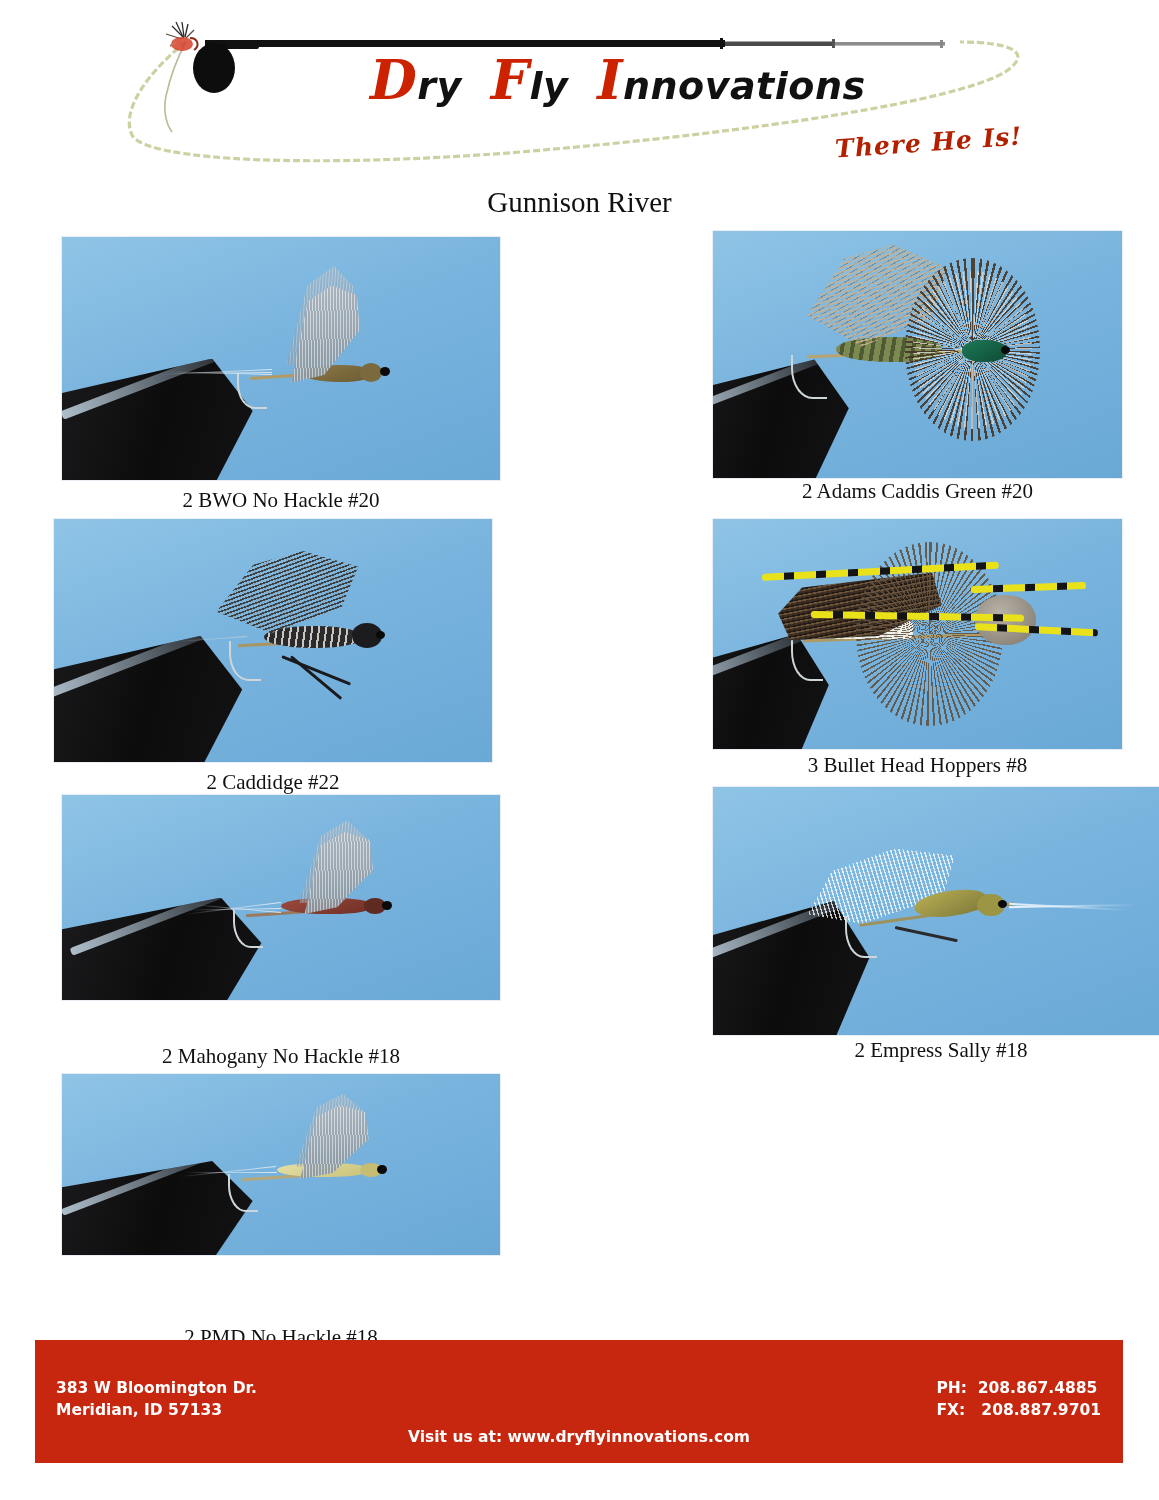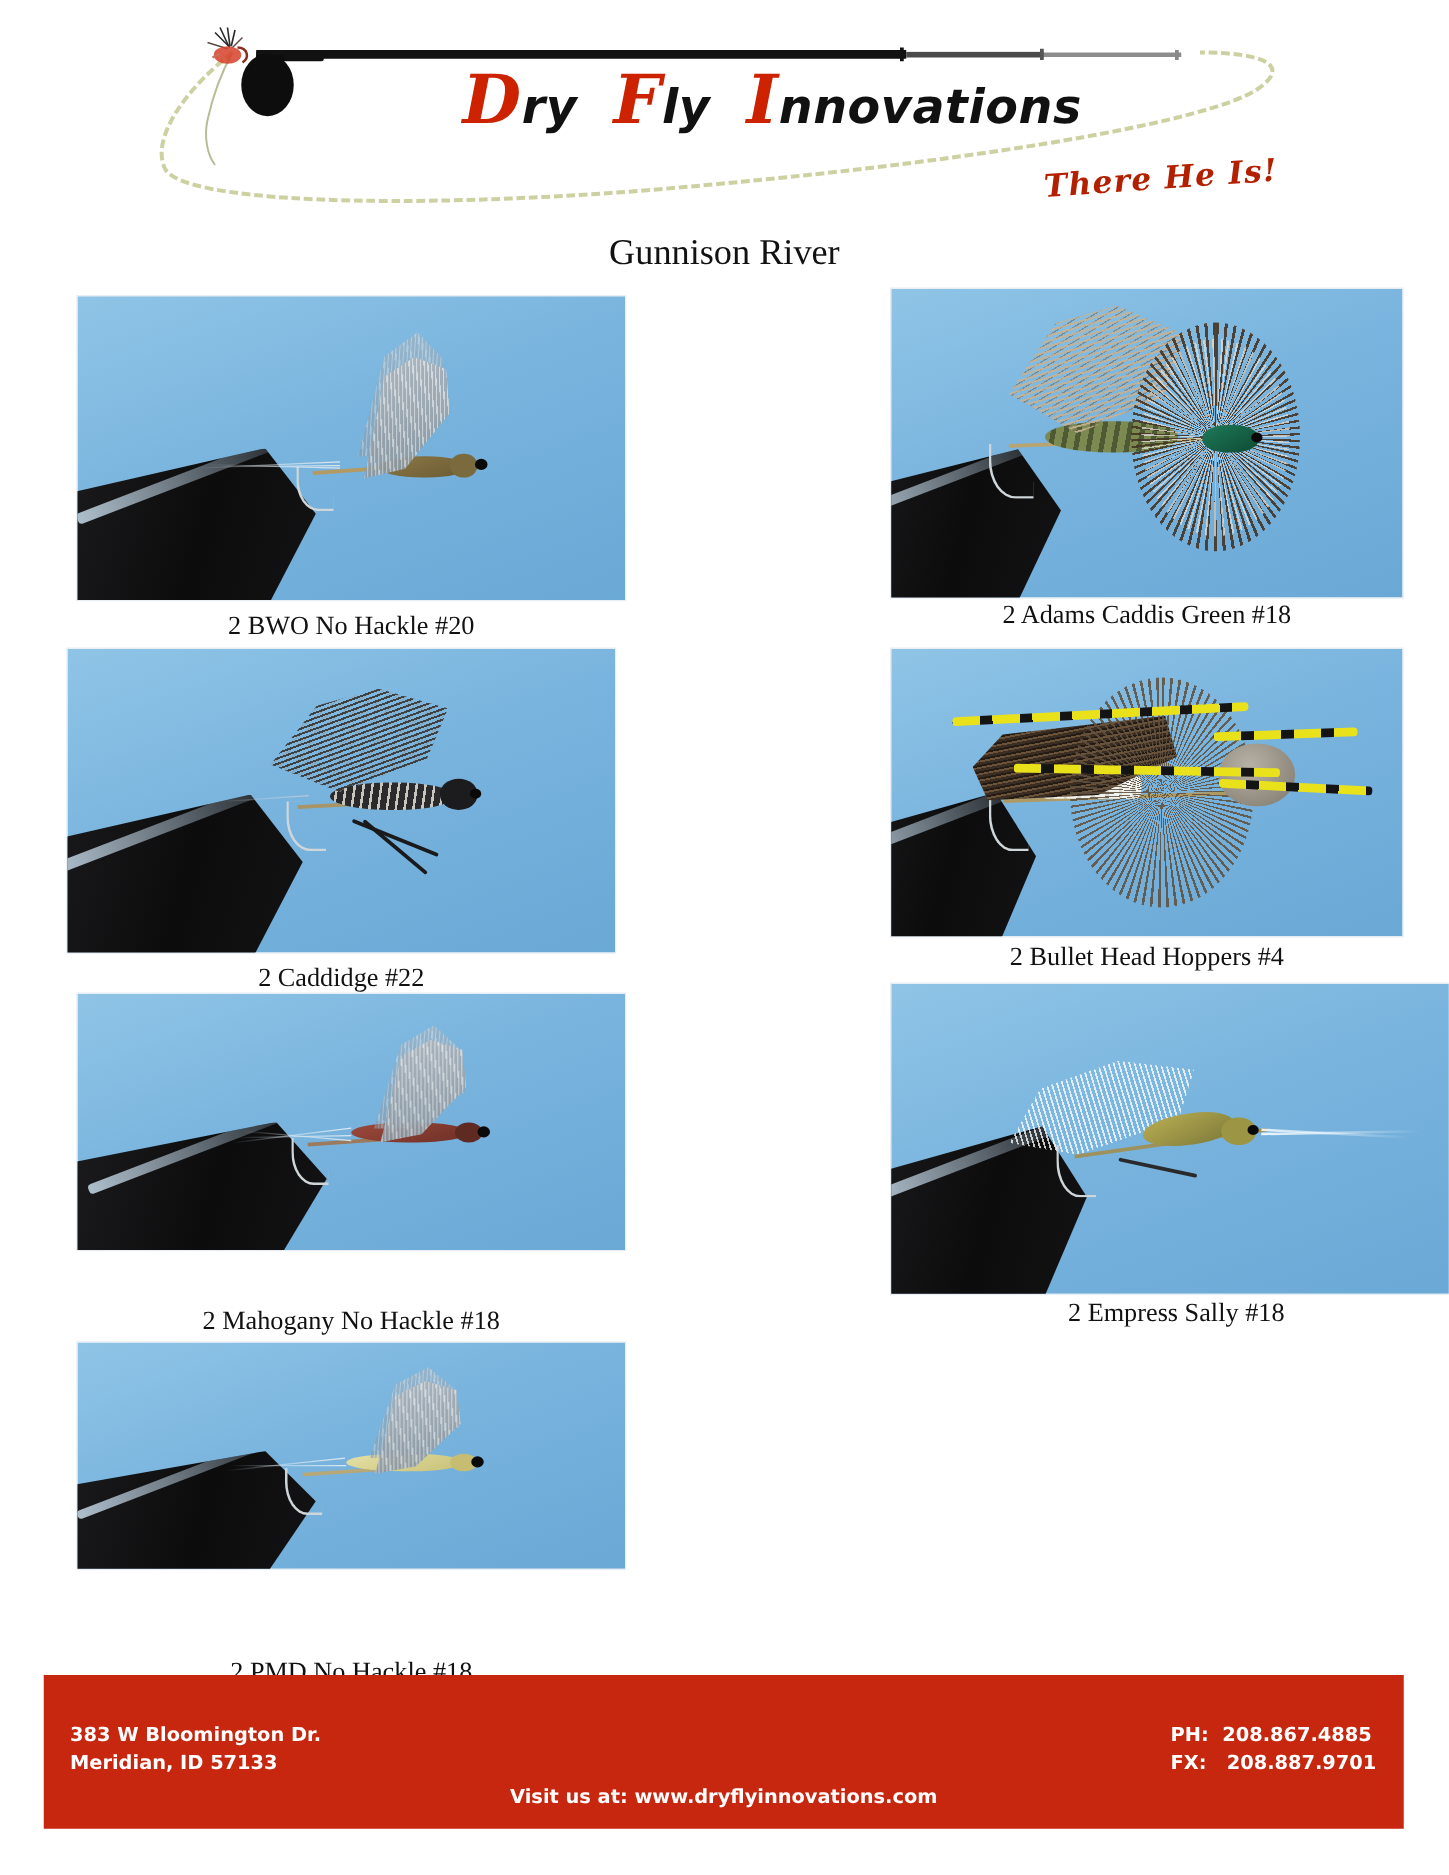--- a/index.html
+++ b/index.html
@@ -215,21 +215,21 @@
         <div class="hook" style="left:19%;top:50%;width:34px;height:42px;"></div>
         <div class="shank" style="left:23%;top:49%;width:46%;background:#b8a471;transform:rotate(-2deg);"></div>
         <div class="body-seg" style="left:30%;top:43%;width:26%;height:10%;
              background:repeating-linear-gradient(100deg,#7c8a52 0 6px,#4e5a33 6px 10px);"></div>
         <div class="deerwing" style="left:22%;top:6%;width:36%;height:42%;transform:rotate(-4deg);"></div>
         <div class="hackle" style="left:47%;top:11%;width:33%;height:74%;"></div>
         <div class="hackle2" style="left:49%;top:16%;width:29%;height:64%;"></div>
         <div class="body-seg" style="left:61%;top:44%;width:11%;height:9%;background:linear-gradient(150deg,#1f7a5a,#0d4a33);border-radius:45%;"></div>
         <div class="eye" style="left:70.5%;top:46.5%;width:9px;height:8px;"></div>
       </div>
-      <div class="caption" style="top:249px;">2 Adams Caddis Green #18</div>
+      <div class="caption" style="top:249px;">2 Adams Caddis Green #20</div>
     </div>
 
     <div class="cell" style="left:53px;top:288px;width:440px;height:245px;">
       <div class="photo">
         <div class="jaw" style="left:-6%;bottom:-22%;width:68%;height:74%;"></div>
         <div class="hook" style="left:40%;top:50%;width:30px;height:38px;"></div>
         <div class="shank" style="left:42%;top:50%;width:28%;background:#a89566;transform:rotate(-3deg);"></div>
         <div class="body-seg" style="left:48%;top:44%;width:22%;height:9%;
              background:repeating-linear-gradient(98deg,#2b2b2d 0 5px,#c8c6bf 5px 7px);"></div>
         <div class="head" style="left:68%;top:43%;width:7%;height:10%;background:#1c1c1e;"></div>
@@ -253,21 +253,21 @@
         <div class="hopperwing" style="left:16%;top:26%;width:40%;height:26%;transform:rotate(-5deg);"></div>
         <div class="hackle" style="left:35%;top:10%;width:36%;height:80%;
              background:repeating-conic-gradient(from 0deg, rgba(95,80,62,.88) 0deg 1.4deg, rgba(255,255,255,0) 1.4deg 4.2deg);"></div>
         <div class="body-seg" style="left:64%;top:33%;width:15%;height:22%;
              background:radial-gradient(ellipse at 40% 35%, #b8b2a6, #7d776c);border-radius:48%;"></div>
         <div class="leg" style="left:12%;top:24%;width:58%;transform:rotate(-3deg);"></div>
         <div class="leg" style="left:24%;top:40%;width:52%;transform:rotate(1deg);"></div>
         <div class="leg" style="left:63%;top:29%;width:28%;transform:rotate(-2deg);"></div>
         <div class="leg" style="left:64%;top:45%;width:30%;transform:rotate(3deg);"></div>
       </div>
-      <div class="caption" style="top:235px;">2 Bullet Head Hoppers #4</div>
+      <div class="caption" style="top:235px;">3 Bullet Head Hoppers #8</div>
     </div>
 
     <div class="cell" style="left:61px;top:564px;width:440px;height:207px;">
       <div class="photo">
         <div class="jaw" style="left:-2%;bottom:-24%;width:66%;height:74%;"></div>
         <div class="hook" style="left:39%;top:56%;width:28px;height:36px;"></div>
         <div class="shank" style="left:42%;top:56%;width:28%;background:#9c7a5e;transform:rotate(-4deg);"></div>
         <div class="body-seg" style="left:50%;top:50%;width:21%;height:8%;
              background:linear-gradient(160deg,#9d4a3c,#6e2f26);"></div>
         <div class="head" style="left:69%;top:50%;width:5%;height:8%;background:#5f2a22;"></div>

